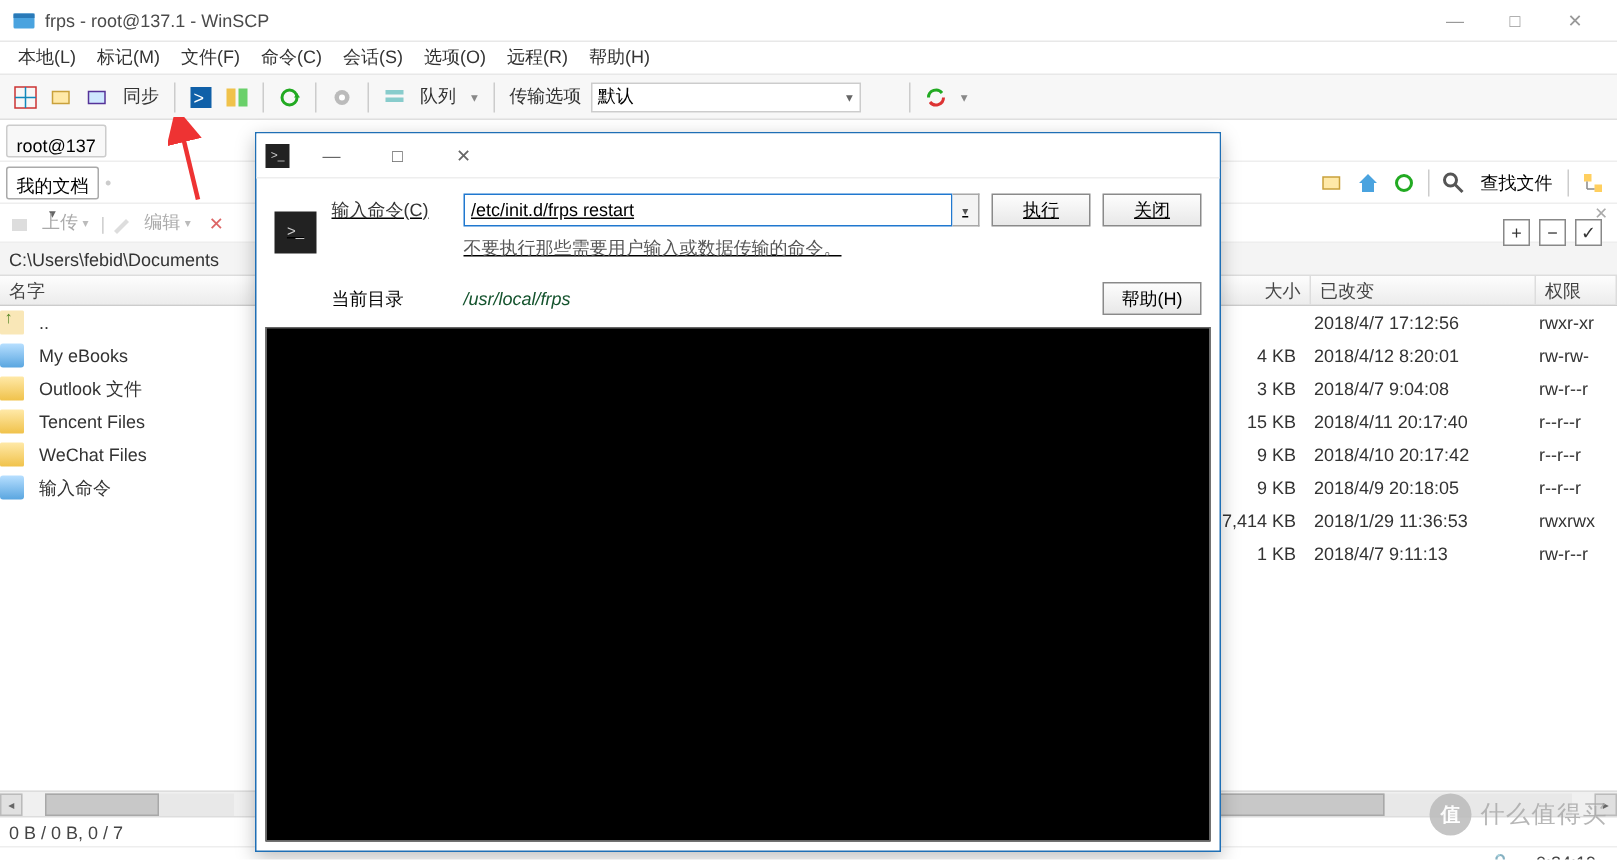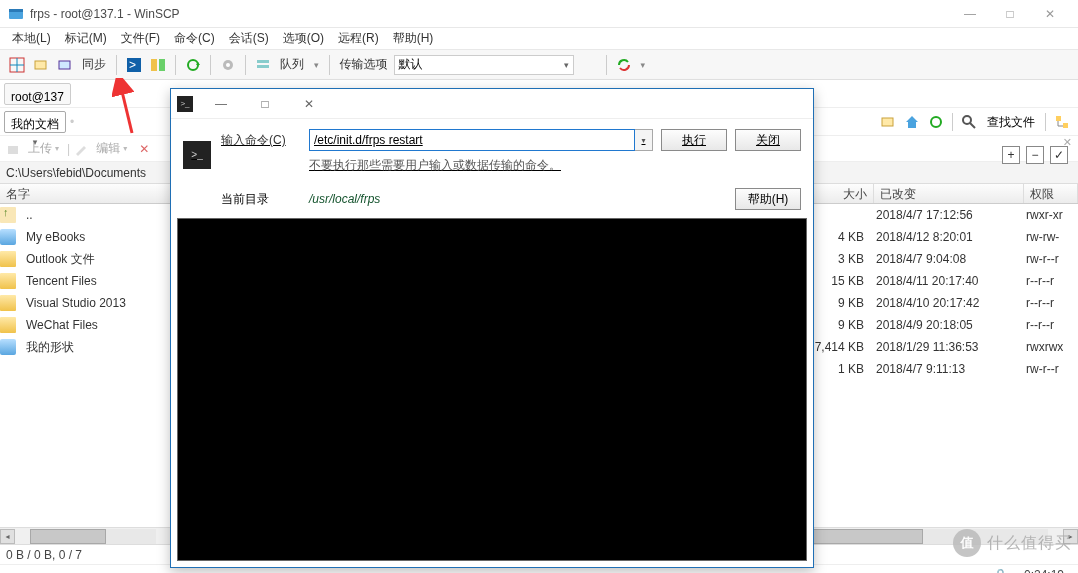--- a/index.html
+++ b/index.html
@@ -309,29 +309,25 @@
         <div class="row">
           <div class="fi fi-folder"></div>
           <div class="cell col-name">Outlook 文件</div>
         </div>
         <div class="row">
           <div class="fi fi-folder"></div>
           <div class="cell col-name">Tencent Files</div>
         </div>
         <div class="row">
           <div class="fi fi-folder"></div>
-          <div class="cell col-name">Visual Studio 2013</div>
-        </div>
-        <div class="row">
-          <div class="fi fi-folder"></div>
           <div class="cell col-name">WeChat Files</div>
         </div>
         <div class="row">
           <div class="fi fi-blue"></div>
-          <div class="cell col-name">我的形状</div>
+          <div class="cell col-name">输入命令</div>
         </div>
       </div>
     <div style="flex:1"></div>
     <div class="hscroll">
       <div class="arrow">◂</div>
         <div class="track">
           <div class="thumb" style="left:0;width:60%"></div>
         </div>
         <div class="arrow">▸</div>
     </div>

